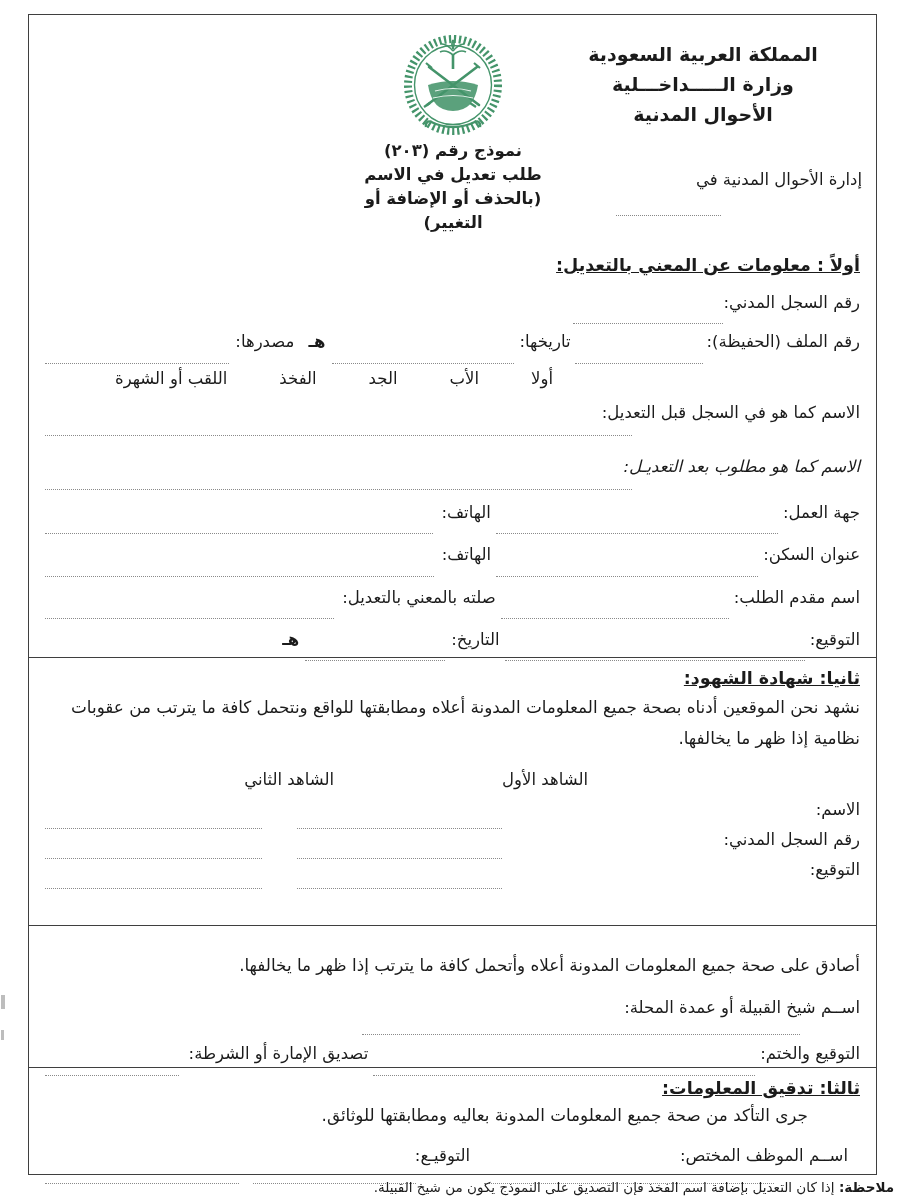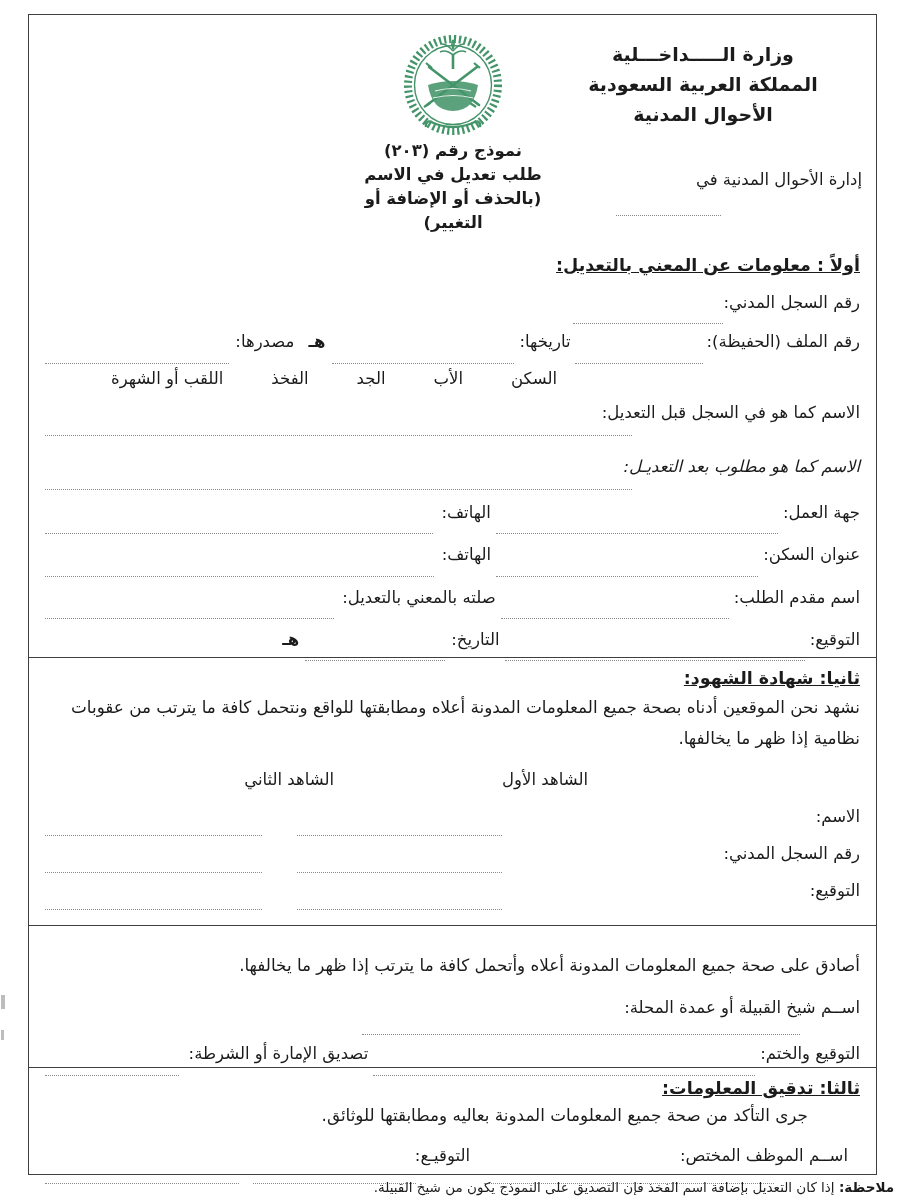--- a/index.html
+++ b/index.html
@@ -31,36 +31,36 @@
   .lineRow .dl{top:0;}
   .sp{flex:none;}
   .grow{flex:1;}
   .divtop{border-top:1.7px solid #3f3f3f;}
   .para{font-size:16.8px;line-height:1.85;margin:4px 0 0;}
   
   .s1-row{margin-top:17px;}
   .cols{display:flex;justify-content:space-between;margin-top:15px;font-size:16.5px;}
   
   .wit-head{display:flex;margin-top:16px;font-size:16.5px;}
-  .wrow{display:flex;align-items:center;margin-top:18px;}
+  .wrow{display:flex;align-items:center;margin-top:11px;}
   .wlab{width:358px;font-size:16.5px;}
   
   .footnote{position:absolute;top:1179px;right:4px;width:620px;font-size:13.5px;text-align:right;}
   .footnote b{font-weight:bold;}
   .artifact{position:absolute;background:#bdbdbd;}
 </style>
 </head>
 <body>
 
 <div class="form">
 
   <div class="hdr">
     <div class="hdr-right">
+      <div>المملكة العربية السعودية</div>
       <div>وزارة الـــــداخـــلية</div>
-      <div>المملكة العربية السعودية</div>
       <div>الأحوال المدنية</div>
     </div>
     <div class="hdr-admin-label lbl">إدارة الأحوال المدنية في</div>
     <div class="hdr-admin-line"></div>
 
     <div class="hdr-mid">
       <svg width="108" height="102" viewBox="0 0 108 102" aria-hidden="true">
         <g fill="none" stroke="#44946a">
           <ellipse cx="54" cy="52" rx="45" ry="46" stroke-width="8" stroke-dasharray="2.2 2.8"></ellipse>
           <ellipse cx="54" cy="52" rx="38.5" ry="39.5" stroke-width="1.4"></ellipse>
@@ -99,21 +99,21 @@
       <span class="dl" style="width:128px;margin:0 4px;"></span>
       <span class="lbl">تاريخها:</span>
       <span class="dl" style="width:182px;margin:0 6px;"></span>
       <span class="lbl" style="font-weight:bold;margin-left:14px;">هـ</span>
       <span class="lbl">مصدرها:</span>
       <span class="dl grow" style="margin-right:6px;"></span>
     </div>
 
     <div class="fr cols">
       <span class="sp" style="width:255px;"></span>
-      <span>السكن</span>
+      <span>أولا</span>
       <span>الأب</span>
       <span>الجد</span>
       <span>الفخذ</span>
       <span>اللقب أو الشهرة</span>
       <span class="sp" style="width:18px;"></span>
     </div>
 
     <div class="fr" style="margin-top:14px;">
       <span class="lbl">الاسم كما هو في السجل قبل التعديل:</span>
     </div>

